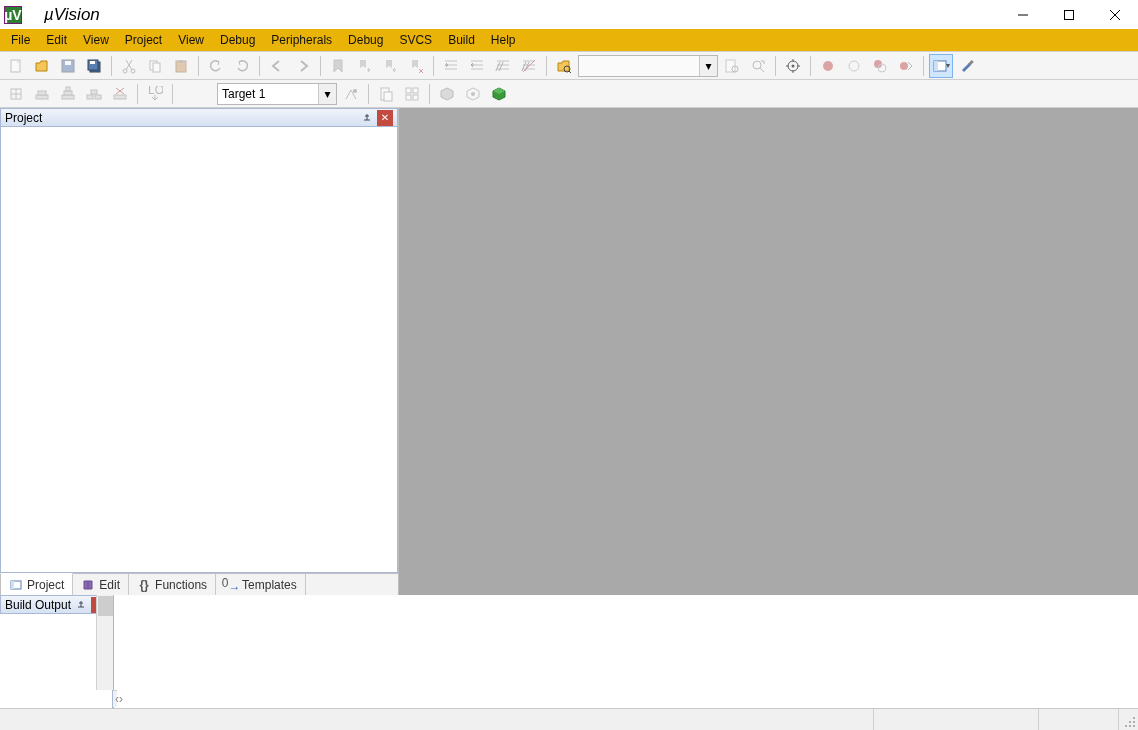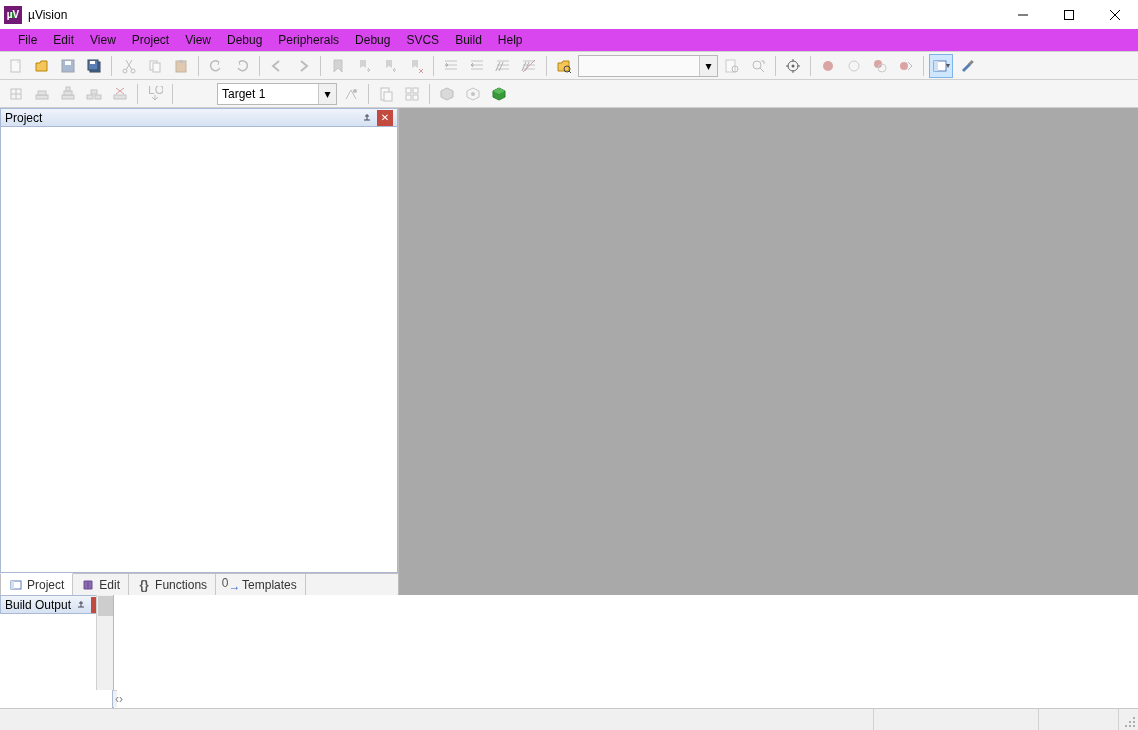--- a/index.html
+++ b/index.html
@@ -1,26 +1,26 @@
 <!DOCTYPE html>
 <html><head>
 <meta charset="utf-8">
 <style>
 * { margin:0; padding:0; box-sizing:border-box; font-family:"Segoe UI",Tahoma,sans-serif; font-size:12px; }
 body { width:1138px; height:730px; background:#fff; display:flex; flex-direction:column; overflow:hidden; }
 
 
 .titlebar { height:29px; display:flex; align-items:center; padding:0 0 0 4px; background:#fff; }
-.app-icon { width:18px; height:18px; background:#2e7d32; border:6px solid #701a75; display:flex; align-items:center; justify-content:center; color:#fff; font-size:10px; font-weight:bold; margin-right:6px; }
-.title-text { flex:1; font-size:12px; }
+.app-icon { width:18px; height:18px; background:#2e7d32; border:1px solid #701a75; display:flex; align-items:center; justify-content:center; color:#fff; font-size:14px; font-weight:bold; margin-right:22px; }
+.title-text { flex:1; font-size:17px;font-style:italic; }
 .win-controls { display:flex; }
 .win-btn { width:46px; height:29px; display:flex; align-items:center; justify-content:center; }
 
 
-.menubar { height:23px; display:flex; align-items:stretch; background:#d946ef; border-bottom:1px solid #d0d0d0; padding-left:10px; }
+.menubar { height:23px; display:flex; align-items:stretch; background:#eab308; border-bottom:1px solid #d0d0d0; padding-left:3px; }
 .menuitem { padding:0 8px; display:flex; align-items:center; color:#111; }
 
 
 .toolbar { height:28px; display:flex; align-items:center; background:#f5f5f5; border-bottom:1px solid #cfcfcf; padding:0 4px; gap:2px; }
 .tbtn { width:24px; height:24px; display:flex; align-items:center; justify-content:center; border:1px solid transparent; color:#555; }
 .tbtn.disabled { opacity:.45; }
 .tbtn.active { background:#cfe6ff; border:1px solid #7eb4ea; }
 .sep { width:1px; height:20px; background:#c8c8c8; margin:0 3px; }
 .combo { width:137px; height:22px; border:1px solid #b8b8b8; background:#fff; display:flex; align-items:center; padding:0 4px; position:relative; }
 .combo .arrow { position:absolute; right:0; top:0; width:18px; height:100%; border-left:1px solid #c8c8c8; display:flex; align-items:center; justify-content:center; background:#f0f0f0; }

